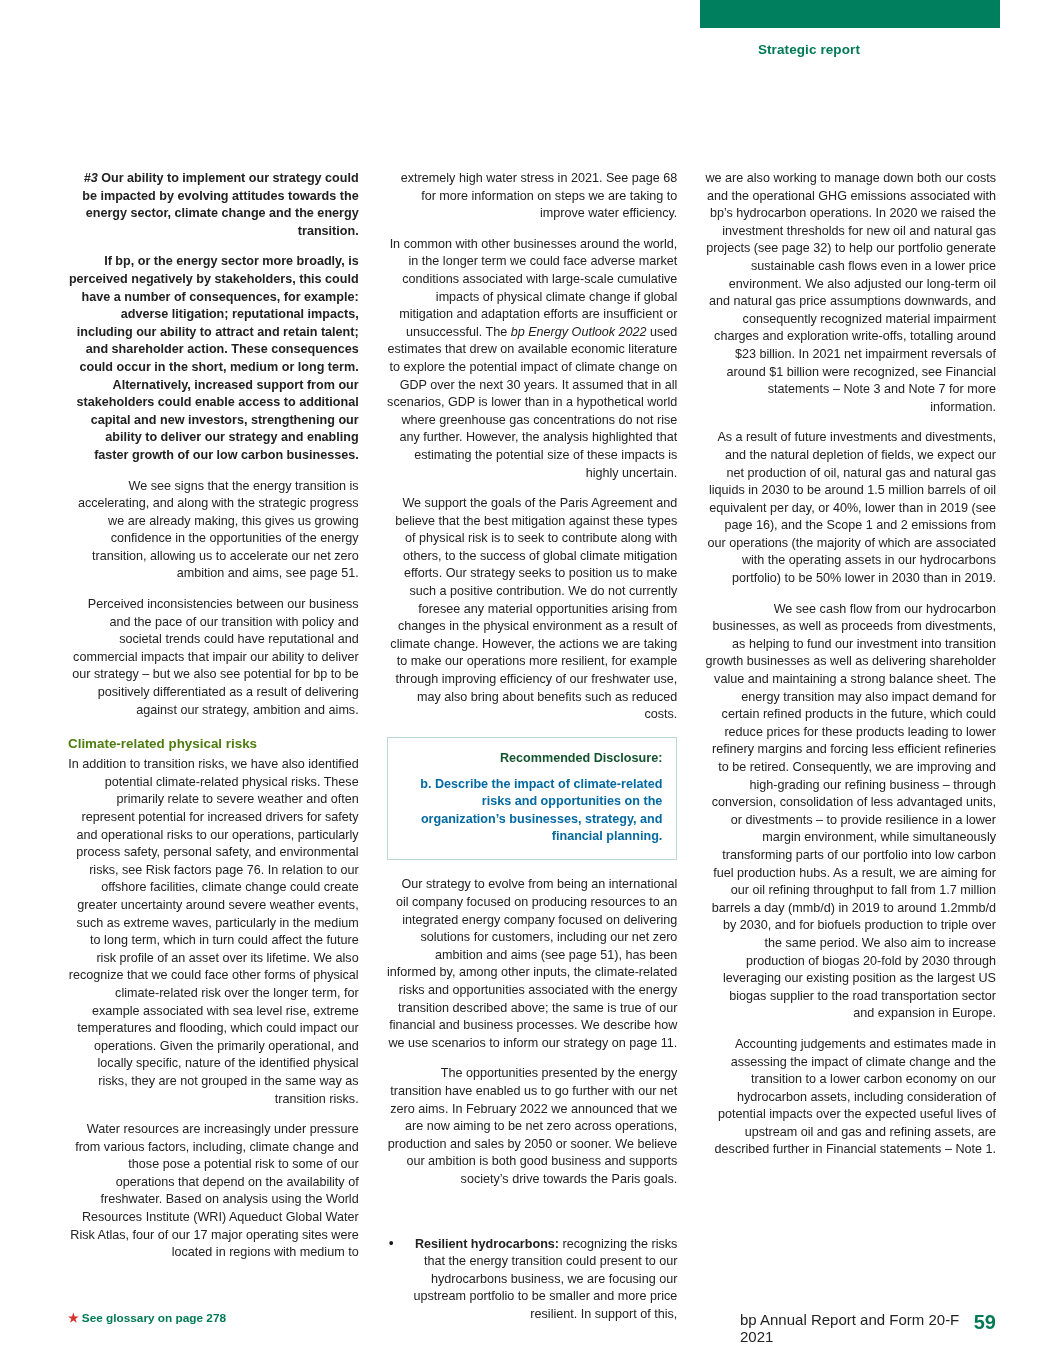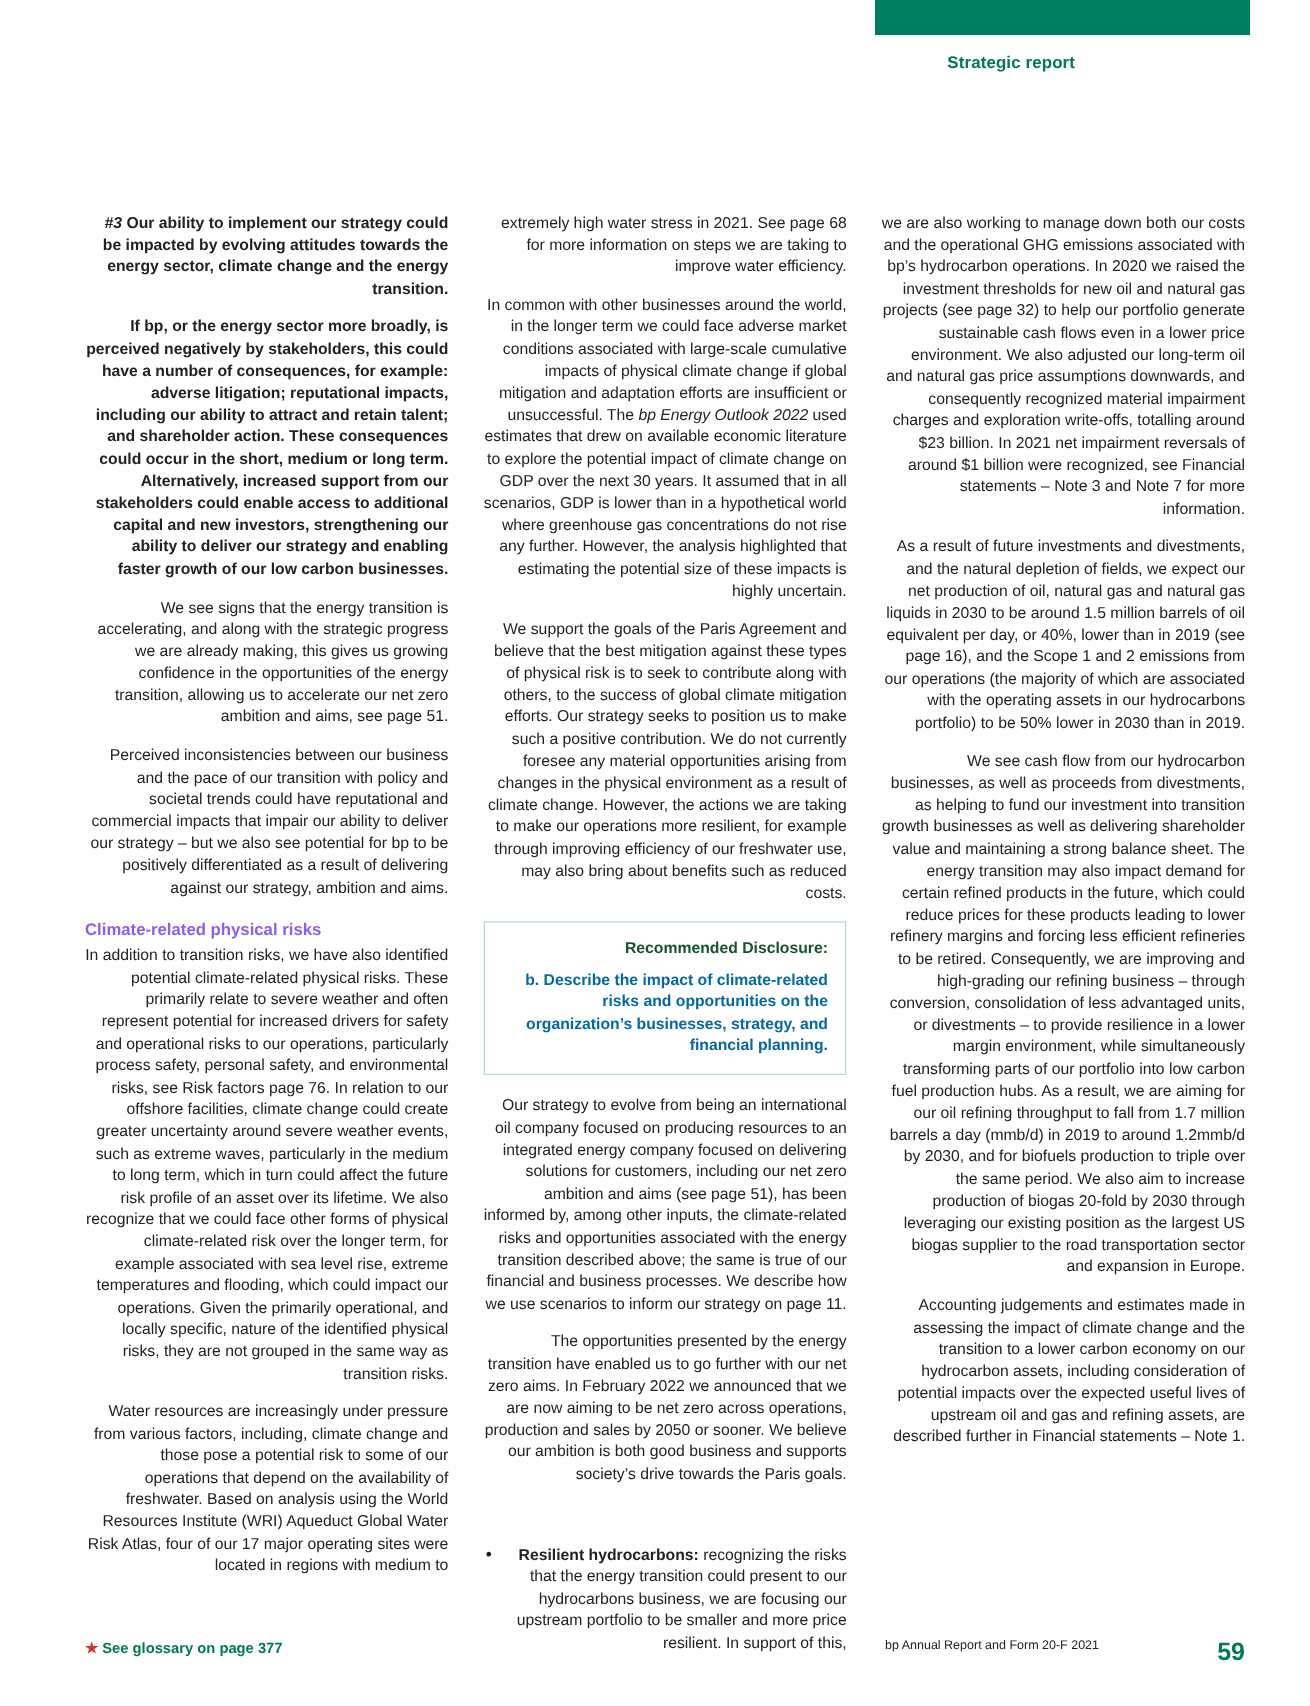--- a/index.html
+++ b/index.html
@@ -71,21 +71,21 @@
   .bold-intro {
     font-weight: bold;
     font-size: 12.7px;
     line-height: 17.6px;
     margin: 0 0 14px 0;
     color: #1a1a1a;
   }
   h3.sub {
     font-size: 13.4px;
     font-weight: bold;
-    color: #8b5cf6;
+    color: #4d7c0f;
     margin: 16px 0 4px 0;
     line-height: 17px;
   }
   .box {
     border: 1px solid #b9d9cf;
     padding: 12px 14px 14px 14px;
     margin: 6px 0 16px 0;
   }
   .box .box-title {
     color: #14532d;
@@ -139,22 +139,22 @@
     font-size: 11.8px;
     font-weight: bold;
   }
   .footer-star {
     color: #d4342c;
     margin-right: 3px;
     font-size: 12px;
   }
   .footer-center {
     position: absolute;
-    left: 640px;
-    font-size: 10px;
+    left: 672px;
+    font-size: 15px;
     color: #222;
   }
   .footer-page {
     position: absolute;
     right: 0;
     font-size: 20px;
     font-weight: bold;
     color: #007a53;
   }
 </style>
@@ -199,18 +199,18 @@
     <div class="col">
       <p>we are also working to manage down both our costs and the operational GHG emissions associated with bp’s hydrocarbon operations. In 2020 we raised the investment thresholds for new oil and natural gas projects (see page 32) to help our portfolio generate sustainable cash flows even in a lower price environment. We also adjusted our long-term oil and natural gas price assumptions downwards, and consequently recognized material impairment charges and exploration write-offs, totalling around $23 billion. In 2021 net impairment reversals of around $1 billion were recognized, see Financial statements – Note 3 and Note 7 for more information.</p>
       <p>As a result of future investments and divestments, and the natural depletion of fields, we expect our net production of oil, natural gas and natural gas liquids in 2030 to be around 1.5 million barrels of oil equivalent per day, or 40%, lower than in 2019 (see page 16), and the Scope 1 and 2 emissions from our operations (the majority of which are associated with the operating assets in our hydrocarbons portfolio) to be 50% lower in 2030 than in 2019.</p>
       <p>We see cash flow from our hydrocarbon businesses, as well as proceeds from divestments, as helping to fund our investment into transition growth businesses as well as delivering shareholder value and maintaining a strong balance sheet. The energy transition may also impact demand for certain refined products in the future, which could reduce prices for these products leading to lower refinery margins and forcing less efficient refineries to be retired. Consequently, we are improving and high-grading our refining business – through conversion, consolidation of less advantaged units, or divestments – to provide resilience in a lower margin environment, while simultaneously transforming parts of our portfolio into low carbon fuel production hubs. As a result, we are aiming for our oil refining throughput to fall from 1.7 million barrels a day (mmb/d) in 2019 to around 1.2mmb/d by 2030, and for biofuels production to triple over the same period. We also aim to increase production of biogas 20-fold by 2030 through leveraging our existing position as the largest US biogas supplier to the road transportation sector and expansion in Europe.</p>
       <p>Accounting judgements and estimates made in assessing the impact of climate change and the transition to a lower carbon economy on our hydrocarbon assets, including consideration of potential impacts over the expected useful lives of upstream oil and gas and refining assets, are described further in Financial statements – Note 1.</p>
     </div>
 
   </div>
 
   <div class="footer">
-    <div class="footer-left"><span class="footer-star">★</span><span>See glossary on page 377</span></div>
+    <div class="footer-left"><span class="footer-star">★</span><span>See glossary on page 278</span></div>
     <div class="footer-center">bp Annual Report and Form 20-F 2021</div>
     <div class="footer-page">59</div>
   </div>
 
 </div>
 
 </body></html>

